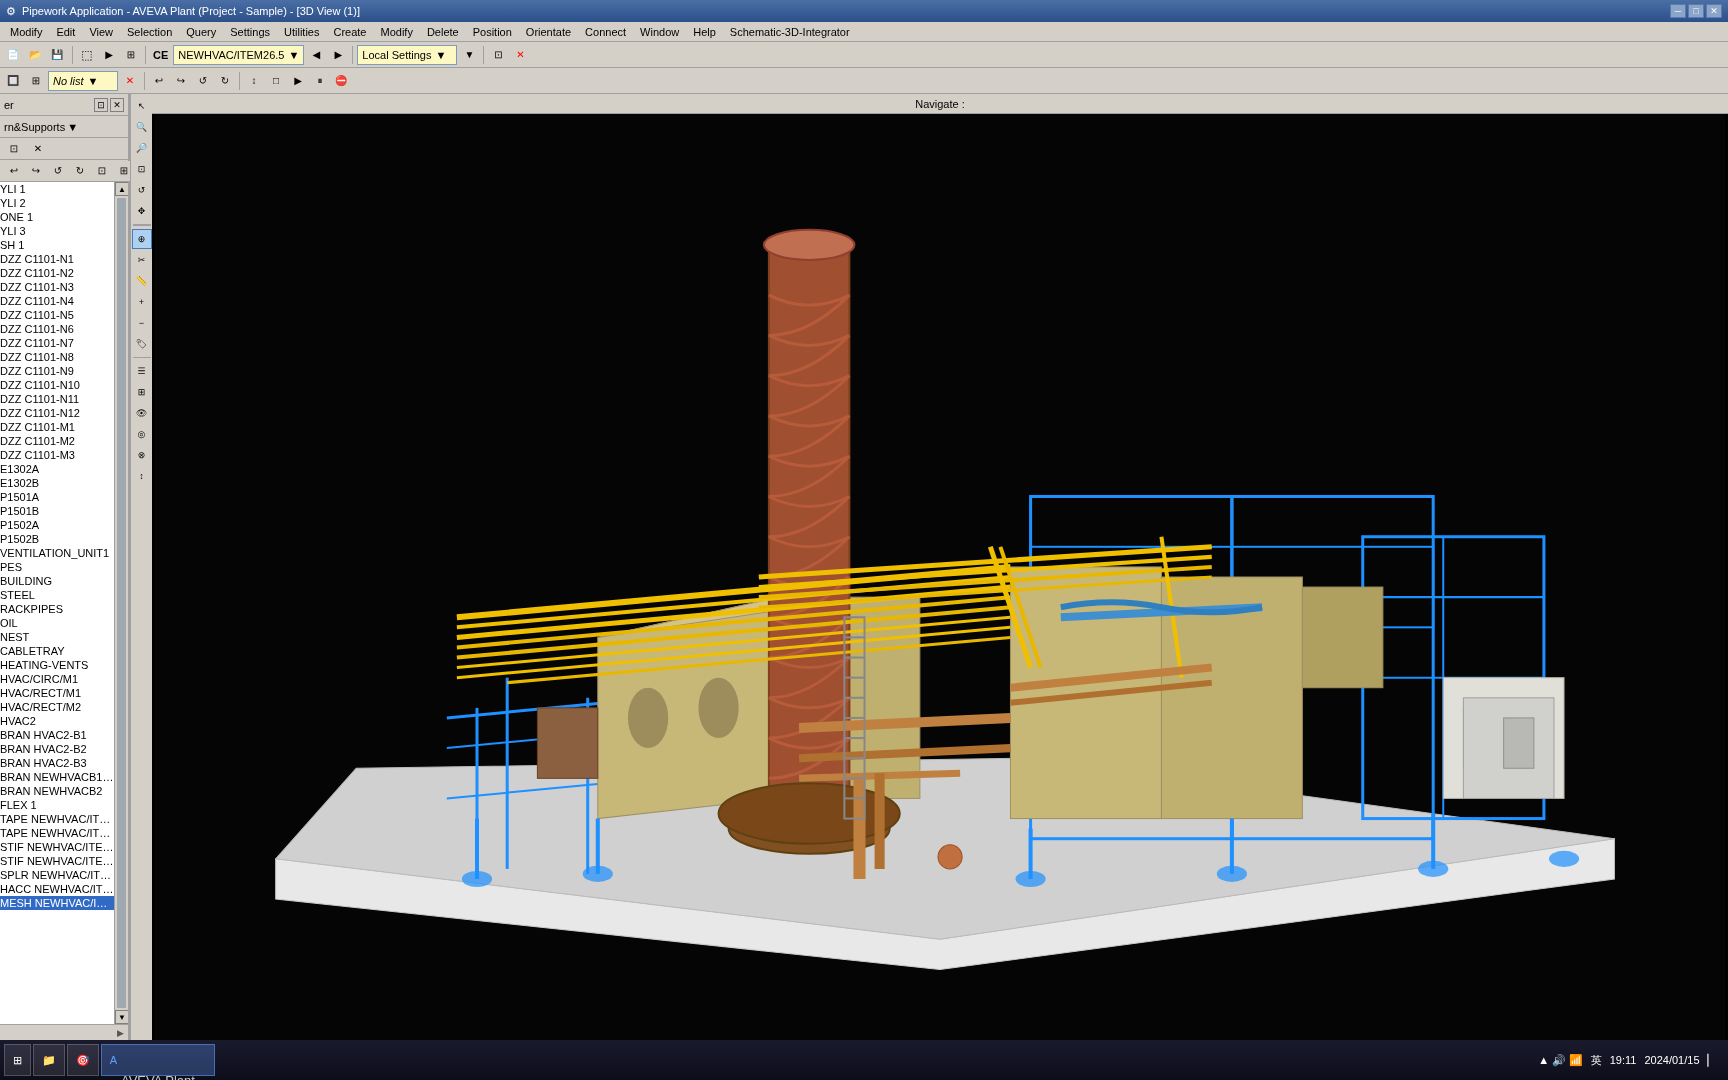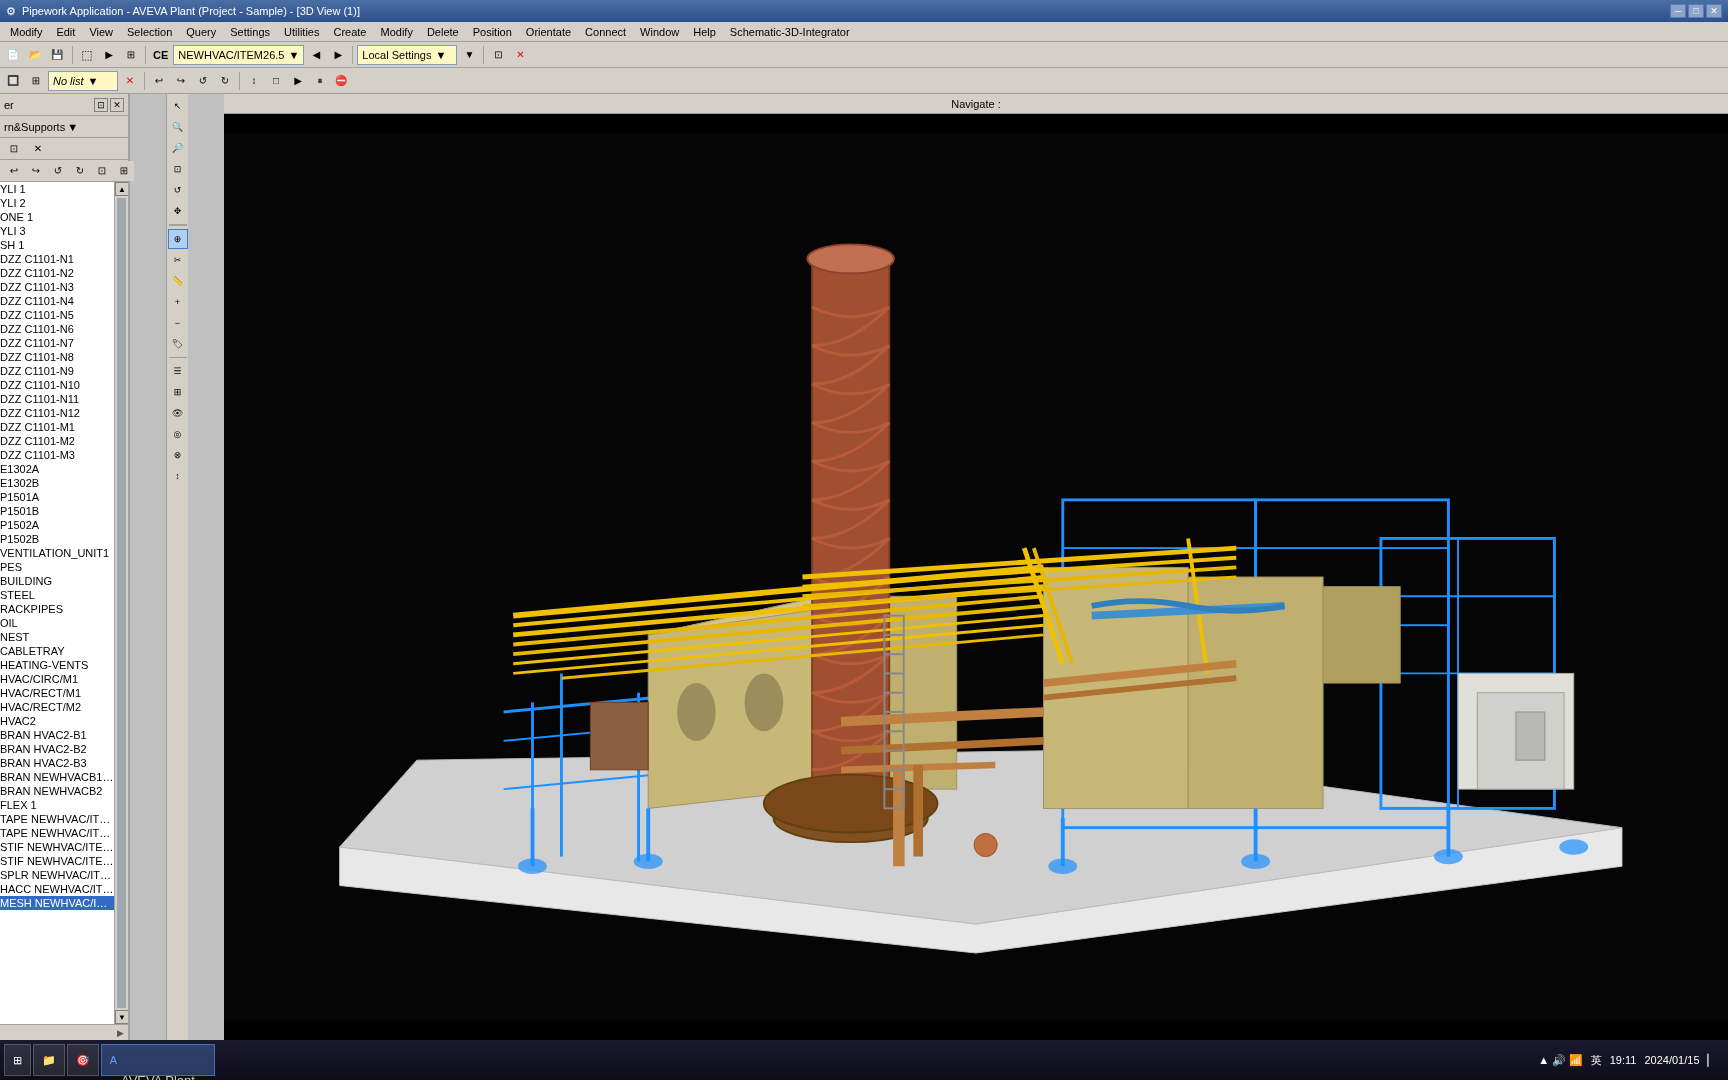--- a/index.html
+++ b/index.html
@@ -340,21 +340,21 @@
   <div class="tb-btn">↺</div>
   <div class="tb-btn">↻</div>
   <div class="tb-separator"></div>
   <div class="tb-btn">↕</div>
   <div class="tb-btn">□</div>
   <div class="tb-btn">▶</div>
   <div class="tb-btn">⏸</div>
   <div class="tb-btn">⛔</div>
 </div>
 
-<div id="main-area" style="height: calc(1080px - 22px - 20px - 26px - 26px - 40px); display:flex;gap:36px;">
+<div id="main-area" style="height: calc(1080px - 22px - 20px - 26px - 26px - 40px); display:flex;">
 
   <div id="left-panel">
 
     <div id="left-panel-header">
       <span>er</span>
       <div id="left-panel-header-controls">
         <div class="panel-btn">⊡</div>
         <div class="panel-btn">✕</div>
       </div>
     </div>

